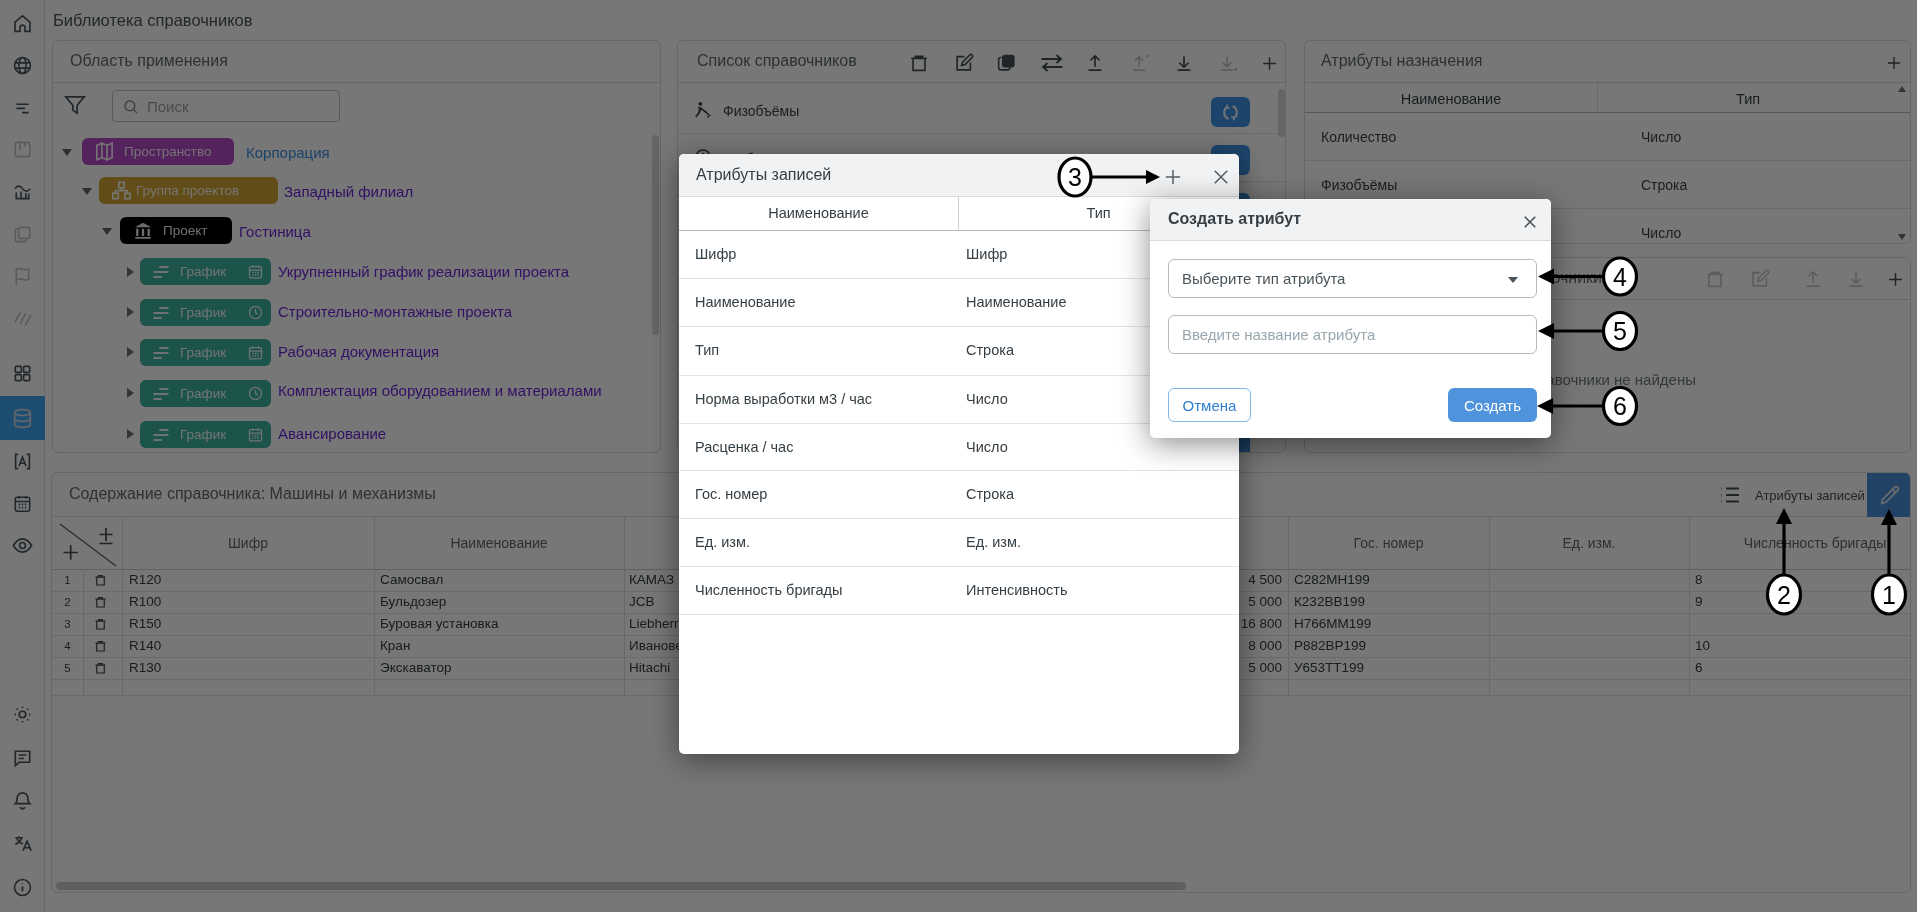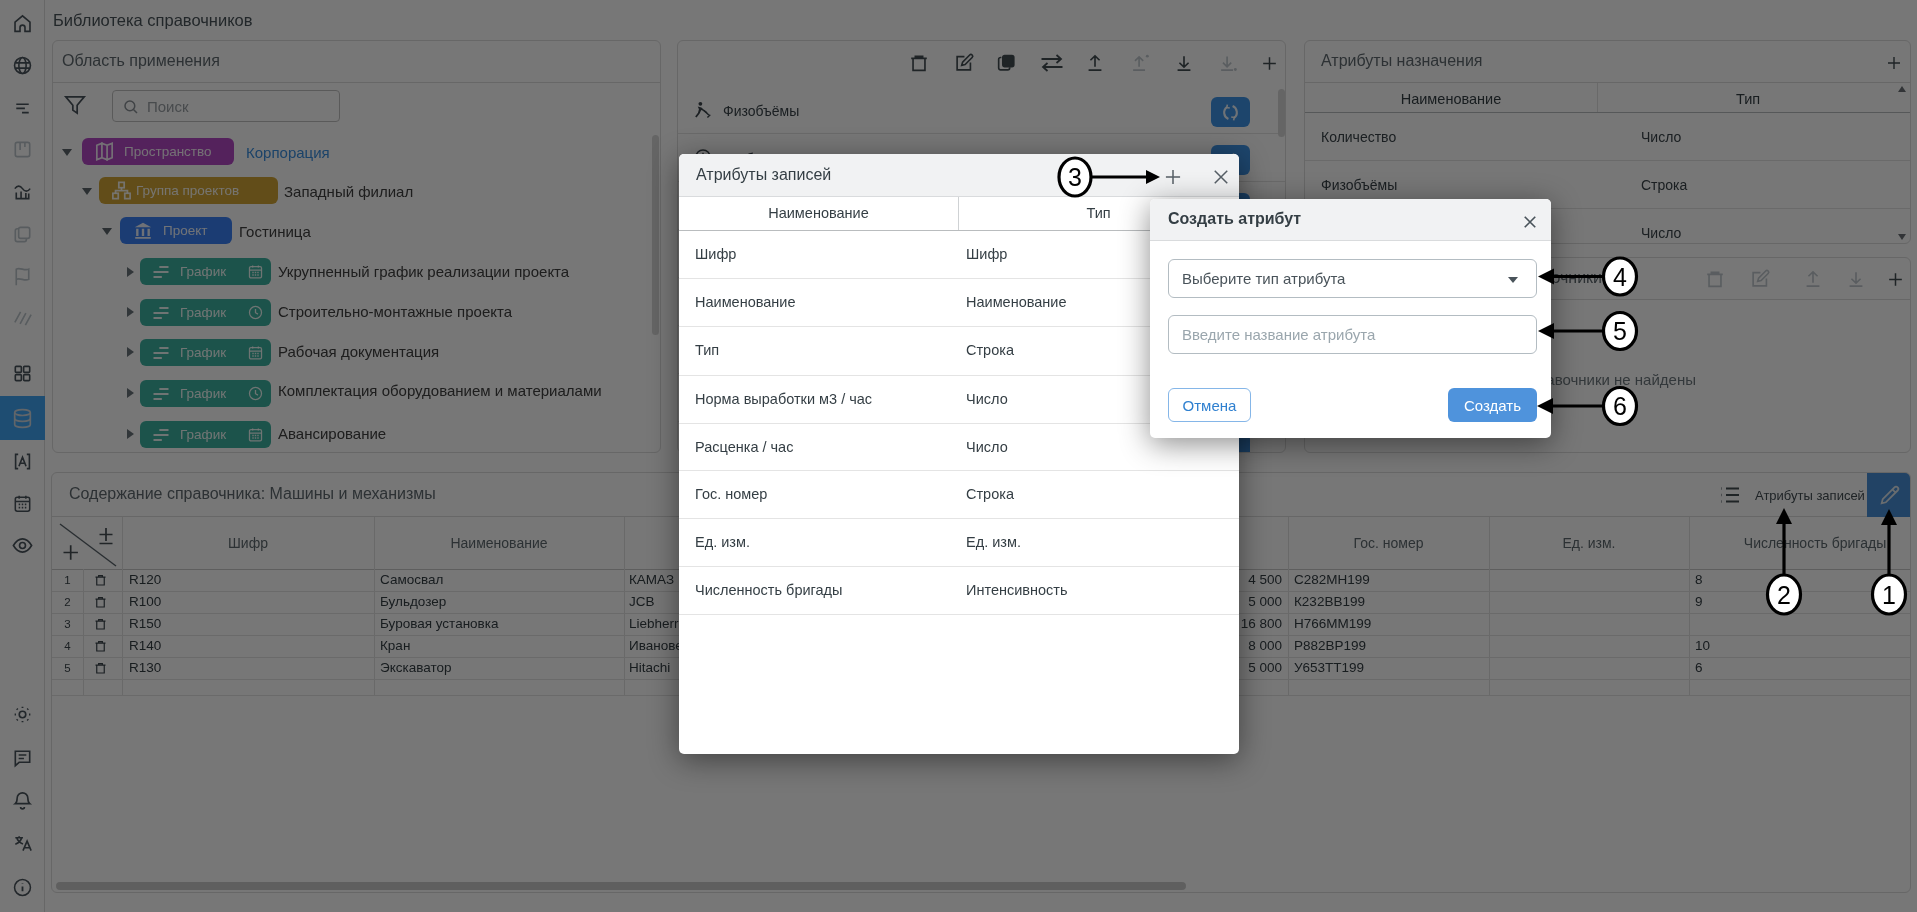--- a/index.html
+++ b/index.html
@@ -8,21 +8,21 @@
 #stage { position:relative; width:1917px; height:912px; overflow:hidden; background:#fff; }
 .abs { position:absolute; }
 .panel { position:absolute; background:#fff; border:1px solid #dcdcdc; overflow:hidden; border-radius:6px; }
 .phead { position:absolute; left:0; right:0; top:0; height:42px; border-bottom:1px solid #dcdcdc; }
 .ptitle { position:absolute; font-size:16px; color:#606a70; white-space:nowrap; }
 svg { display:block; }
 .row-sep { position:absolute; left:0; right:0; height:1px; background:#e4e4e4; }
 .vline { position:absolute; width:1px; background:#e0e0e0; }
 .badge { position:absolute; height:27px; border-radius:6px; display:flex; align-items:center;
   color:rgba(255,255,255,0.93); font-size:13.5px; }
-.tname { position:absolute; font-size:15px; color:#404040; white-space:nowrap; }
+.tname { position:absolute; font-size:15px; color:#6d28d9; white-space:nowrap; }
 .gb { left:87px; width:131px; background:#3cb3a0; }
 .gb .gi { margin-left:11px; }
 .gb span { margin-left:9px; font-size:13.5px; }
 .gb .cal { margin-left:auto; margin-right:7px; }
 .sync { left:533px; width:39px; height:30px; background:#3f95e8; border-radius:6px;
   display:flex; align-items:center; justify-content:center; }
 .trow { position:absolute; left:0; right:0; height:22px; }
 .trow i { position:absolute; left:0; width:31px; text-align:center; top:5px;
   font-style:normal; font-size:11.5px; color:#3c464c; }
 .trow svg { position:absolute; left:41px; top:3px; width:15px; height:16px; }
@@ -118,21 +118,21 @@
     <svg class="abs" style="left:11px;top:876px;" width="23" height="23" viewBox="0 0 24 24" fill="none" stroke="#4a545c" stroke-width="1.6">
       <circle cx="12" cy="12" r="8.3"></circle>
       <path d="M12 11 v5 M12 7.6 v0.4" stroke-width="1.9"></path>
     </svg>
   </div>
 
   <div class="abs" style="left:53px;top:11px;font-size:16.5px;color:#4a545a;">Библиотека справочников</div>
 
   <div class="panel" id="p1" style="left:52px;top:40px;width:609px;height:413px;">
     <div class="phead">
-        <div class="ptitle" style="left:9px;top:11px;">Область применения</div>
+        <div class="ptitle" style="left:17px;top:11px;">Область применения</div>
       </div>
 
     <svg class="abs" style="left:9px;top:51px;" width="26" height="26" viewBox="0 0 24 24" fill="none" stroke="#4a545c" stroke-width="1.6">
       <path d="M3.5 4.5 h17 L14 12.2 v7.3 l-4 -2.8 v-4.5 Z"></path>
     </svg>
 
     <div class="abs" style="left:59px;top:49px;width:228px;height:32px;border:1px solid #c2c2c2;border-radius:4px;background:#fff;">
       <svg class="abs" style="left:9px;top:7px;" width="18" height="18" viewBox="0 0 24 24" fill="none" stroke="#8a9096" stroke-width="2">
         <circle cx="10.5" cy="10.5" r="6.5"></circle>
           <path d="M15.3 15.3 L20 20"></path>
@@ -161,21 +161,21 @@
           <rect x="15.4" y="14.9" width="5.6" height="5.6"></rect>
         <path d="M12 9.1 v3 M5.8 14.9 v-2.8 h12.4 v2.8"></path>
       </svg>
       <span style="margin-left:3px;">Группа проектов</span>
     </div>
     <div class="tname" style="left:231px;top:142px;">Западный филиал</div>
 
     <svg class="abs" style="left:47px;top:184px;" width="14" height="12" viewBox="0 0 14 12">
         <path d="M2 3 h10 L7 10 Z" fill="#5c666c"></path>
       </svg>
-    <div class="badge" style="left:67px;top:176px;width:112px;background:#3b82f6;">
+    <div class="badge" style="left:67px;top:176px;width:112px;background:#000000;">
       <svg style="margin-left:12px;" width="22" height="22" viewBox="0 0 24 24" fill="rgba(255,255,255,0.9)">
         <path d="M12 3 L21 8 H3 Z M4.5 9.5 h2.6 v8 H4.5 Z M10.7 9.5 h2.6 v8 h-2.6 Z M16.9 9.5 h2.6 v8 h-2.6 Z M3.5 18.5 h17 v2 h-17 Z"></path>
       </svg>
       <span style="margin-left:9px;">Проект</span>
     </div>
     <div class="tname" style="left:186px;top:182px;">Гостиница</div>
 
     <svg class="abs" style="left:71px;top:224px;" width="11" height="14" viewBox="0 0 11 14">
         <path d="M3 2 L10 7 L3 12 Z" fill="#6a747a"></path>
       </svg>
@@ -249,20 +249,23 @@
     <div class="tname" style="left:225px;top:222px;">Укрупненный график реализации проекта</div>
     <div class="tname" style="left:225px;top:262px;">Строительно-монтажные проекта</div>
     <div class="tname" style="left:225px;top:302px;">Рабочая документация</div>
     <div class="tname" style="left:225px;top:341px;">Комплектация оборудованием и материалами</div>
     <div class="tname" style="left:225px;top:384px;">Авансирование</div>
 
     <div class="abs" style="left:599px;top:94px;width:7px;height:200px;background:#d8d8d8;border-radius:4px;"></div>
   </div>
 
   <div class="panel" id="p2" style="left:677px;top:40px;width:609px;height:413px;">
+    <div class="phead">
+        <div class="ptitle" style="left:19px;top:11px;">Список справочников</div>
+      </div>
 
     <svg class="abs" style="left:230px;top:11px;" width="22" height="22" viewBox="0 0 24 24" fill="none" stroke="#434d53" stroke-width="1.8">
       <path d="M5.5 7 V20 h13 V7 Z M3.5 7 h17"></path>
         <path d="M8 7 V4.7 h8 V7" fill="#434d53"></path>
     </svg>
     <svg class="abs" style="left:275px;top:11px;" width="22" height="22" viewBox="0 0 24 24" fill="none" stroke="#434d53" stroke-width="1.8">
       <path d="M12.5 5 H4.5 V19.5 H19 v-8"></path>
         <path d="M9.5 14.5 l1 -3.5 L18.2 3.3 a1.9 1.9 0 0 1 2.7 2.7 L13.2 13.7 Z"></path>
     </svg>
     <svg class="abs" style="left:317px;top:11px;" width="22" height="22" viewBox="0 0 24 24" fill="none" stroke="#434d53" stroke-width="1.8">

